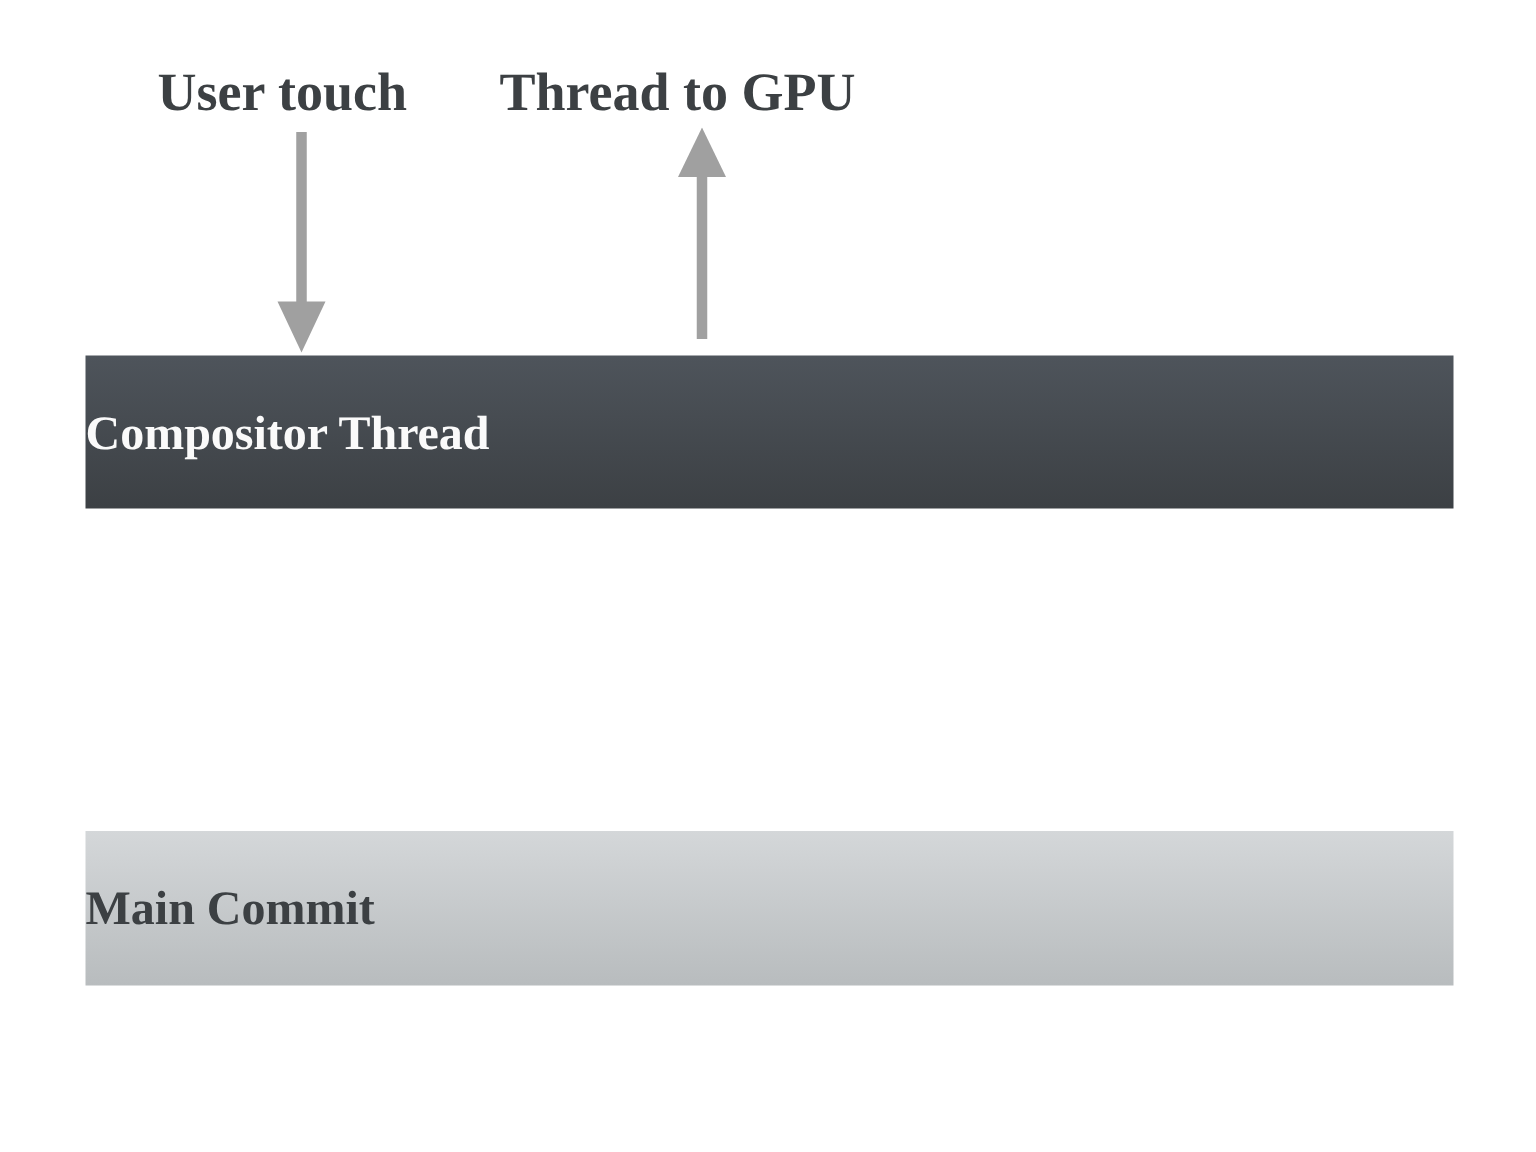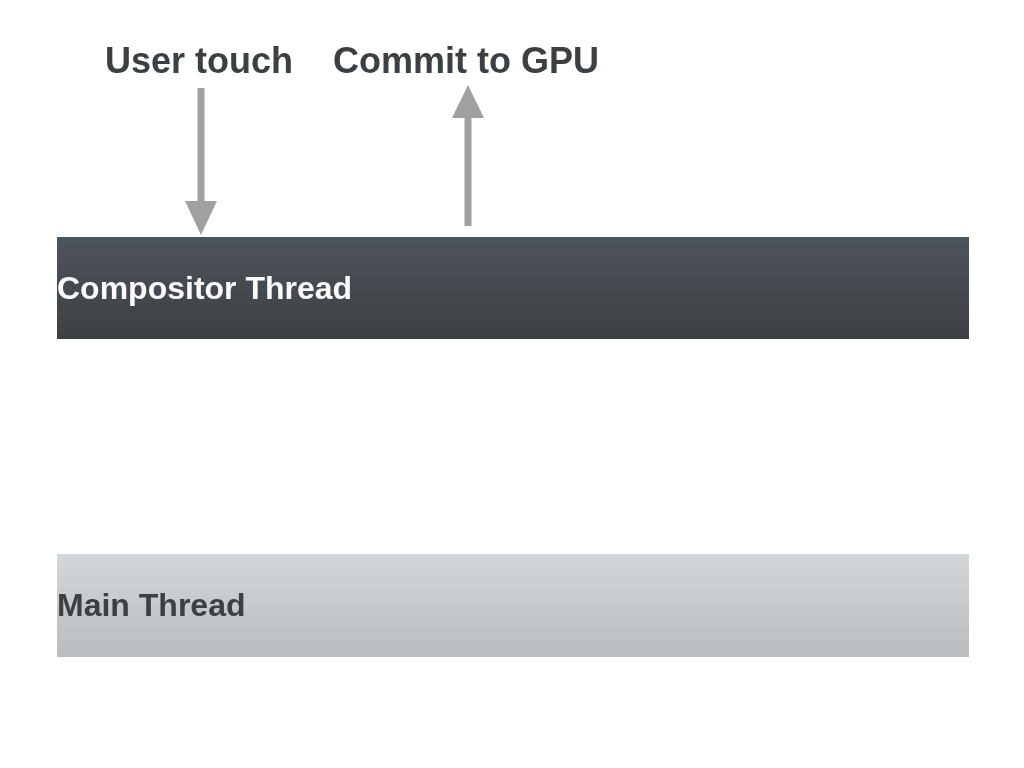--- a/index.html
+++ b/index.html
@@ -5,21 +5,21 @@
   html, body {
     margin: 0;
     padding: 0;
     background: #ffffff;
   }
   .canvas {
     position: relative;
     width: 1024px;
     height: 664px;
     background: var(--background, #ffffff);
-    font-family: Liberation Sans, sans-serif;
+    font-family: Liberation Serif, serif;
     overflow: hidden;
   }
   .top-label {
     position: absolute;
     top: 42px;
     font-size: 36px;
     line-height: 38px;
     font-weight: bold;
     color: var(--label-text, #3c4043);
     white-space: nowrap;
@@ -64,33 +64,33 @@
     color: var(--main-bar-text, #3c4043);
   }
 </style>
 </head>
 <body>
 
 <div class="canvas">
 
   <span class="top-label user-touch">User touch</span>
 
-  <span class="top-label commit-gpu">Commit to GPU</span>
+  <span class="top-label commit-gpu">Thread to GPU</span>
 
   <svg class="arrow down" width="34" height="148" viewBox="0 0 34 148">
     <rect class="shape" x="13.5" y="0" width="7" height="116"></rect>
     <polygon class="shape" points="1,113 33,113 17,147"></polygon>
   </svg>
 
   <svg class="arrow up" width="34" height="142" viewBox="0 0 34 142">
     <polygon class="shape" points="17,0 1,33 33,33"></polygon>
     <rect class="shape" x="13.5" y="31" width="7" height="110"></rect>
   </svg>
 
   <div class="bar compositor">
     <span>Compositor Thread</span>
   </div>
 
   <div class="bar main">
-    <span>Main Thread</span>
+    <span>Main Commit</span>
   </div>
 
 </div>
 
 </body></html>

